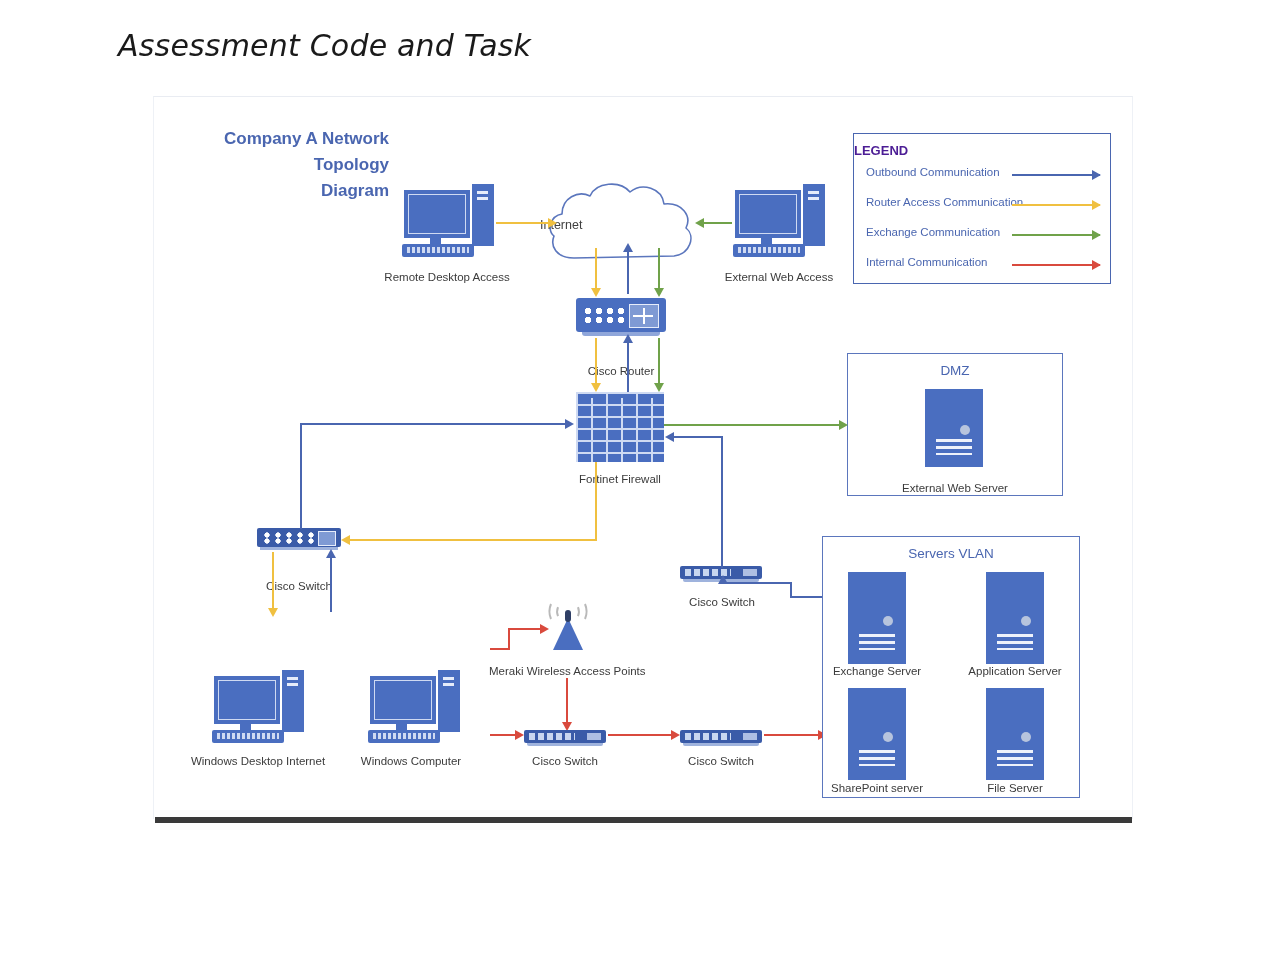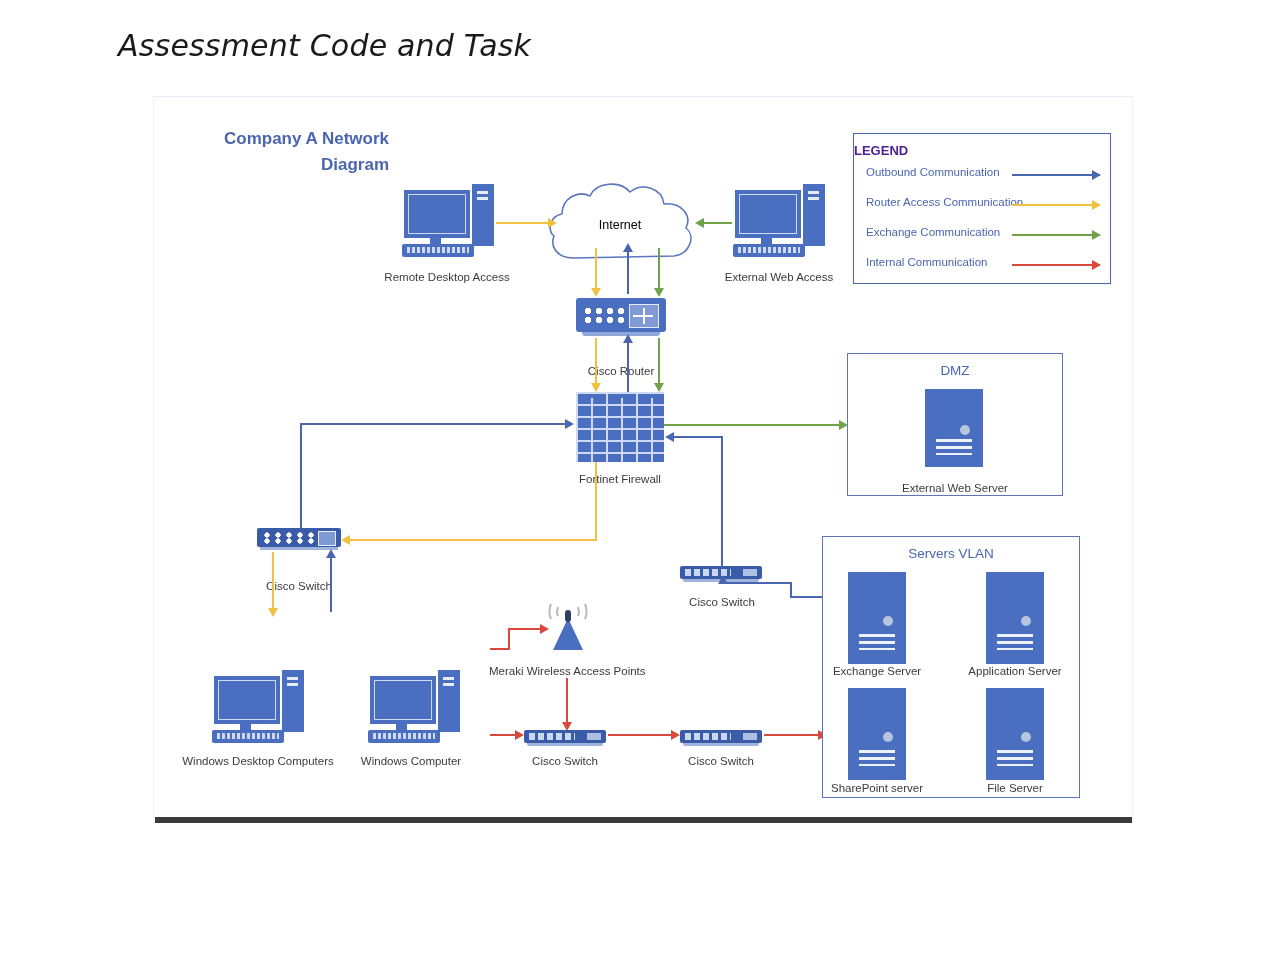--- a/index.html
+++ b/index.html
@@ -41,21 +41,21 @@
     border-radius:2px;}
   .desktop .kb b{position:absolute;left:5px;top:3px;right:5px;height:6px;display:block;
     background:repeating-linear-gradient(90deg,#cfdaf2 0 3px,#4a6ec0 3px 5px);}
   .desktop .twr{position:absolute;left:68px;top:0;width:22px;height:62px;background:#4a6ec0;border:2px solid #fff;}
   .desktop .twr u{position:absolute;left:5px;top:7px;width:11px;height:3px;background:#e6ecfa;display:block;
     box-shadow:0 6px 0 #e6ecfa;}
 
   
   .cloud{position:absolute;}
   .cloud svg{display:block;}
-  .cloud span{position:absolute;left:0;top:40px;width:100%;text-align:center;font-size:12.5px;color:#000000;}
+  .cloud span{position:absolute;left:0;top:40px;width:100%;text-align:left;font-size:12.5px;color:#404040;}
 
   
   .router{position:absolute;width:90px;height:40px;}
   .router .body{position:absolute;left:0;top:0;width:90px;height:34px;background:#4a6ec0;border-radius:3px;}
   .router .base{position:absolute;left:6px;top:34px;width:78px;height:4px;background:#8fa6da;border-radius:0 0 3px 3px;}
   .router .ports{position:absolute;left:7px;top:9px;width:44px;height:17px;
     background:
       radial-gradient(circle at 5px 4px,#fff 3px,transparent 3.5px),
       radial-gradient(circle at 16px 4px,#fff 3px,transparent 3.5px),
       radial-gradient(circle at 27px 4px,#fff 3px,transparent 3.5px),
@@ -126,20 +126,21 @@
 
 <div id="root">
 
   <div class="slide-title">Assessment Code and Task</div>
 
   <div class="frame"></div>
   <div class="bottom-bar"></div>
 
   <div class="diag-title">
     <div>Company A Network</div>
+    <div>Topology</div>
     <div>Diagram</div>
   </div>
 
   <div class="legend-box">
     <div class="legend-title">LEGEND</div>
     <div class="legend-row" style="top:32px">
       <span class="legend-label">Outbound Communication</span>
       <span class="legend-line" style="color:#4a66b0;background:#4a66b0"></span>
     </div>
     <div class="legend-row" style="top:62px">
@@ -267,21 +268,21 @@
         <u></u>
       </div>
     <div class="mon">
         <i></i>
       </div>
     <div class="neck"></div>
     <div class="kb">
         <b></b>
       </div>
   </div>
-  <div class="lbl" style="left:178px;top:755px;width:160px">Windows Desktop Computers</div>
+  <div class="lbl" style="left:178px;top:755px;width:160px">Windows Desktop Internet</div>
 
   <div class="desktop" style="left:368px;top:668px;width:92px;height:76px">
     <div class="twr">
         <u></u>
       </div>
     <div class="mon">
         <i></i>
       </div>
     <div class="neck"></div>
     <div class="kb">

